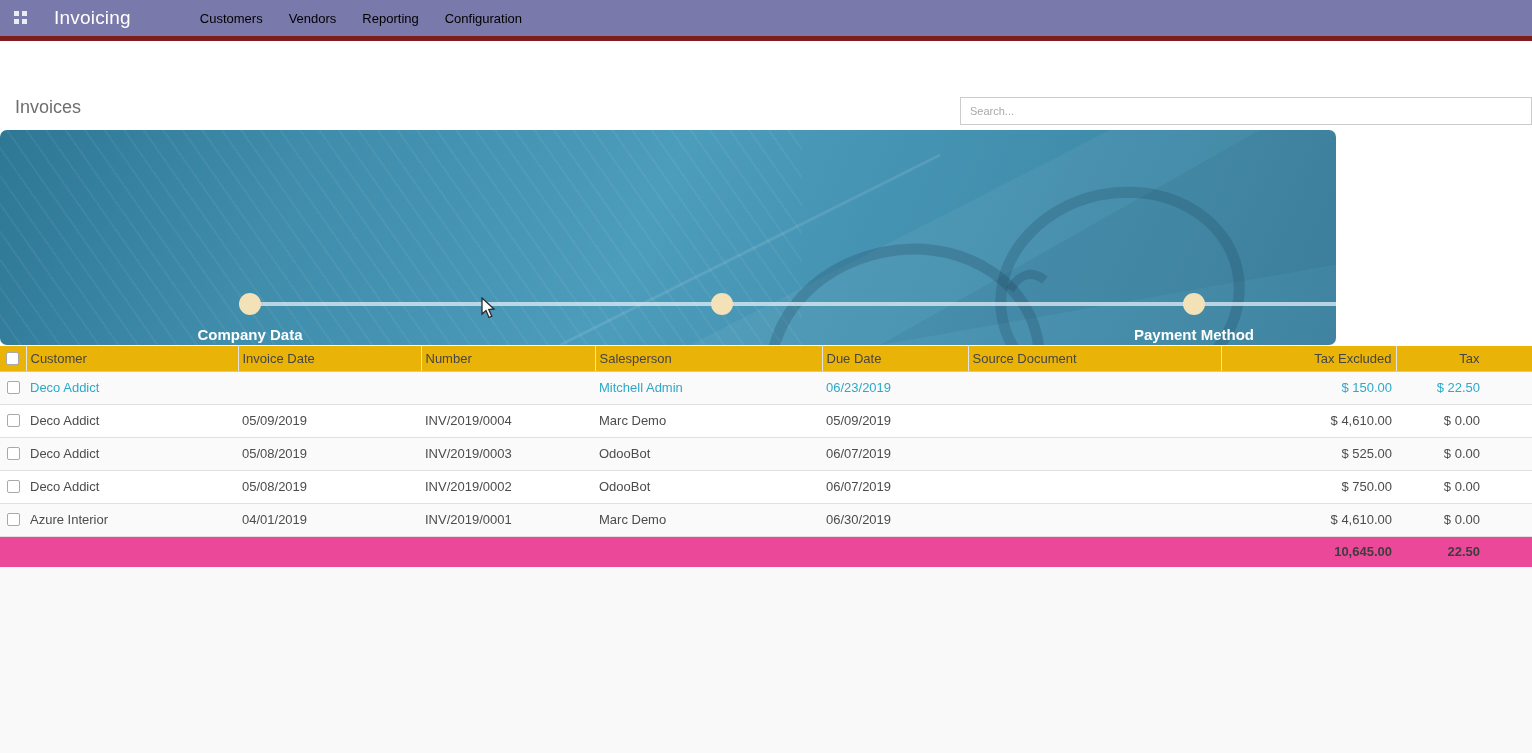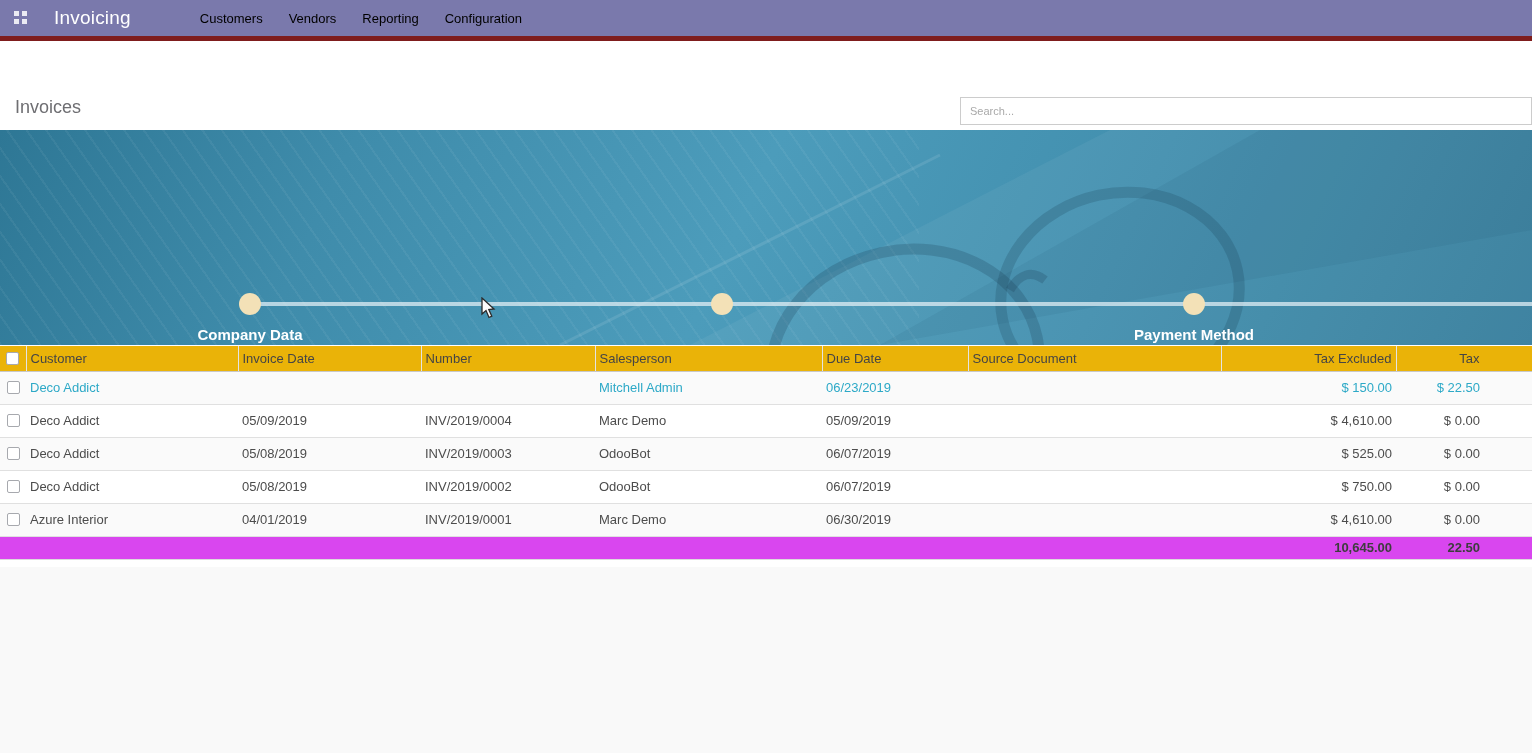--- a/index.html
+++ b/index.html
@@ -56,22 +56,23 @@
   .caret {
     width: 0; height: 0; border-left: 4px solid transparent; border-right: 4px solid transparent;
     border-top: 4px solid #555; margin-left: 2px;
   }
   .icon-funnel svg { display: block; }
   .icon-bars { font-size: 15px; line-height: 10px; color: #333; }
   .icon-star { font-size: 13px; color: #333; }
 
   
   .onboarding {
-    position: absolute; top: 130px; left: 0; width: 1532px; height: 215px; overflow: hidden;
+    position: absolute; top: 130px; left: 0; width: 1336px; height: 215px; overflow: hidden;
     background: linear-gradient(115deg, #2e7795 0%, #3f8cab 22%, #4c9cbb 48%, #428fae 72%, #357d9c 100%);
+    border-radius: 7px;
   }
   .onboarding::before {
     content: ""; position: absolute; inset: 0;
     background: repeating-linear-gradient(55deg, rgba(255,255,255,0.05) 0 2px, transparent 2px 16px);
     width: 60%;
   }
   .banner-art { position: absolute; inset: 0; }
   .timeline-line { position: absolute; left: 250px; right: 0; top: 172px; height: 4px; background: rgba(224,238,244,0.75); }
   .timeline-dot { position: absolute; top: 163px; width: 22px; height: 22px; border-radius: 50%; background: #f3e1b7; }
   .step { position: absolute; top: 196px; width: 260px; text-align: center; color: #fff; }
@@ -87,21 +88,21 @@
   }
   table.list th.num, table.list td.num { text-align: right; }
   table.list th.col-tax, table.list td.col-tax { padding-right: 52px; }
   table.list td {
     height: 33px; padding: 0 4px; border-bottom: 1px solid #e0e0e0;
     white-space: nowrap; overflow: hidden; background: #fff;
   }
   tr.stripe td { background: #fafafa; }
   tr.highlight td { color: #2da9c7; }
   table.list tfoot td {
-    background: #d946ef; font-weight: bold; color: #3d3d3d; height: 23px;
+    background: #ec4899; font-weight: bold; color: #3d3d3d; height: 31px;
     border-top: 1px solid #c4c4c4; border-bottom: 1px solid #dcdcdc;
   }
   .checkbox {
     width: 13px; height: 13px; border: 1px solid #a7a9ae; border-radius: 2px; background: #fff;
     margin: 0 auto; cursor: pointer;
   }
   .below-table { position: absolute; top: 567px; left: 0; width: 1532px; height: 186px; background: #f9f9f9; }
 
   
   .cursor { position: absolute; left: 481px; top: 297px; z-index: 50; pointer-events: none; }

